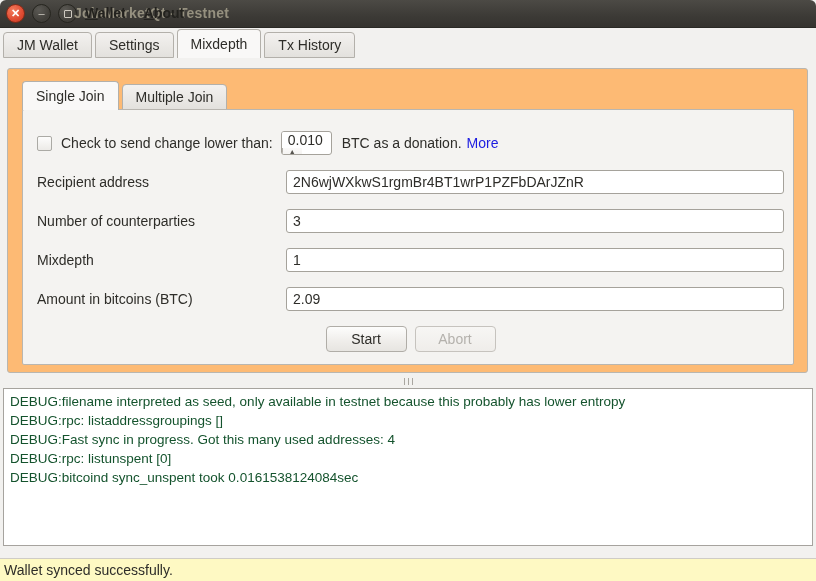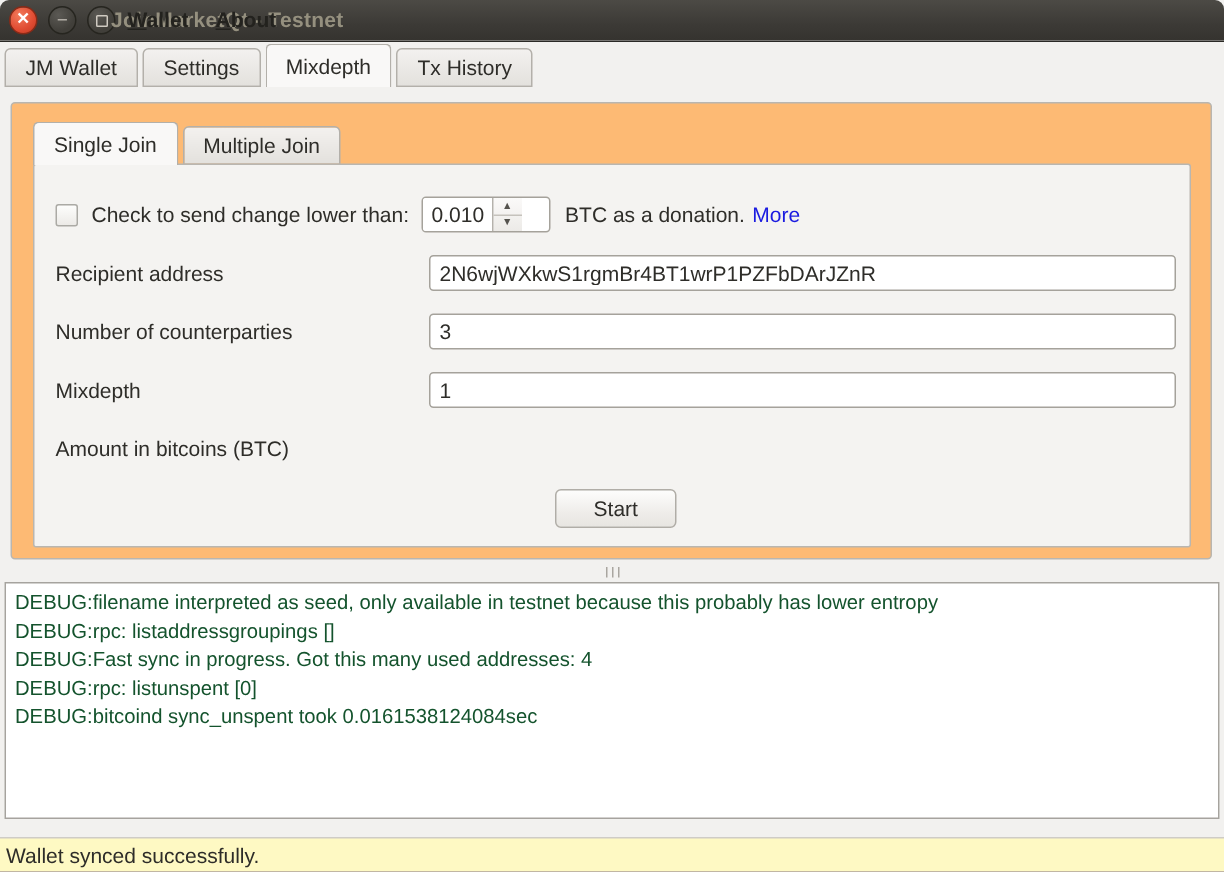--- a/index.html
+++ b/index.html
@@ -79,22 +79,22 @@
     padding:0 6px; font:inherit; color:#2e2d29; outline:none;
   }
   
   .checkbox {
     width:15px; height:15px; flex:none;
     background:linear-gradient(#fdfdfc,#eceae7);
     border:1px solid #abaaa5; border-radius:2px; cursor:default;
   }
   .cb-label { margin-left:9px; }
   .spinbox {
-    display:flex; margin-left:8px; height:24px; width:86px;
-    border:1px solid #a5a29b; border-radius:3px; overflow:hidden; background:#fff;
+    display:flex; margin-left:8px; height:24px; width:51px;
+    border:1px solid #a5a29b; border-radius:3px; overflow:hidden; background:#fff;flex-direction:column;
   }
   .spin-input { width:46px; border:none; outline:none; padding:0 0 0 6px; font:inherit; color:#2e2d29; }
   .spin-btns {
     width:20px; display:flex; flex-direction:column; border-left:1px solid #b5b2ac;
     background:linear-gradient(#fbfaf9,#eceae7);
   }
   .spin-btn {
     flex:1; display:flex; align-items:center; justify-content:center;
     font-size:7px; color:#55534e; cursor:default;
   }
@@ -188,24 +188,26 @@
       <div class="form-row">
         <span class="form-label">Number of counterparties</span>
         <input class="text-input" value="3" style="">
       </div>
       <div class="form-row">
         <span class="form-label">Mixdepth</span>
         <input class="text-input" value="1" style="">
       </div>
       <div class="form-row">
         <span class="form-label">Amount in bitcoins (BTC)</span>
+        <input class="text-input" value="2.09" style="">
       </div>
 
       <div class="btn-row">
         <button class="btn">Start</button>
+        <button class="btn" disabled="">Abort</button>
       </div>
     </div>
   </div>
 
   <div class="splitter">
       <i></i>
       <i></i>
       <i></i>
     </div>
 

